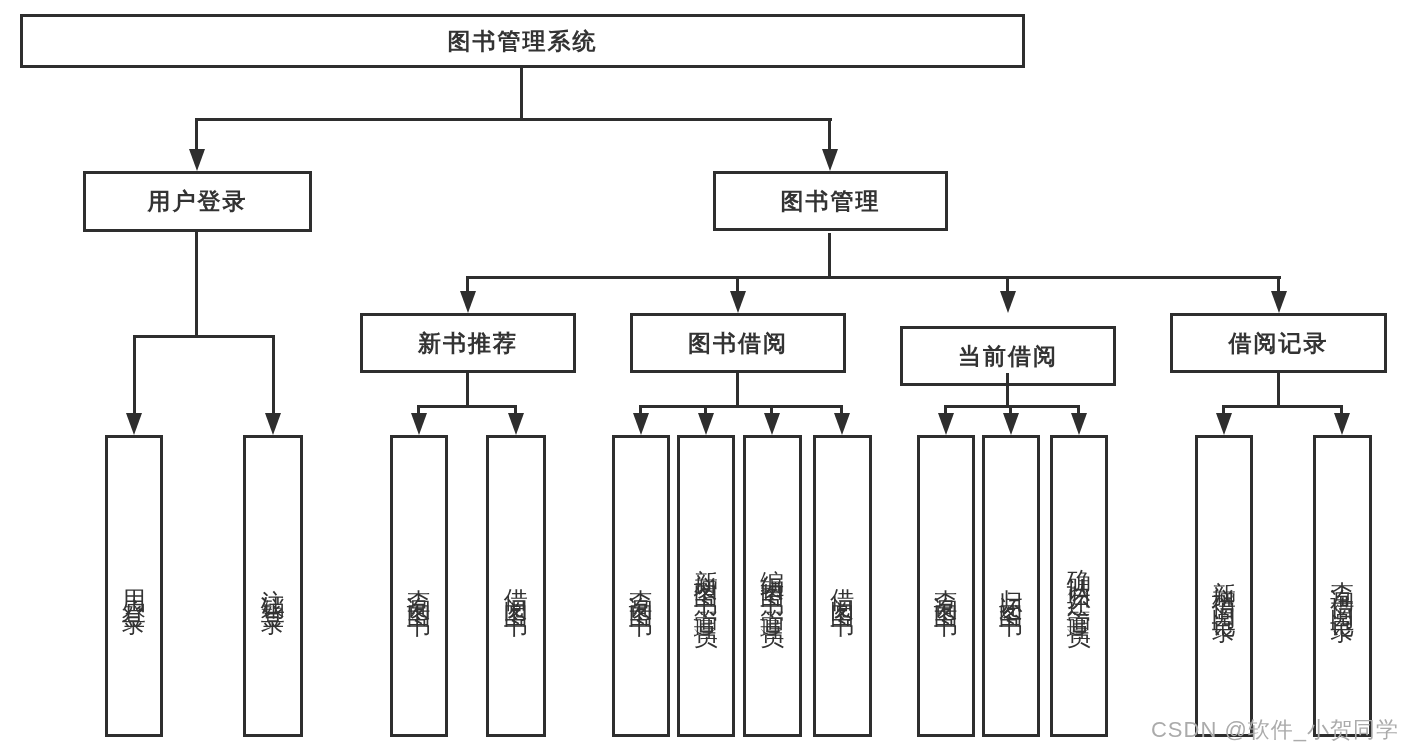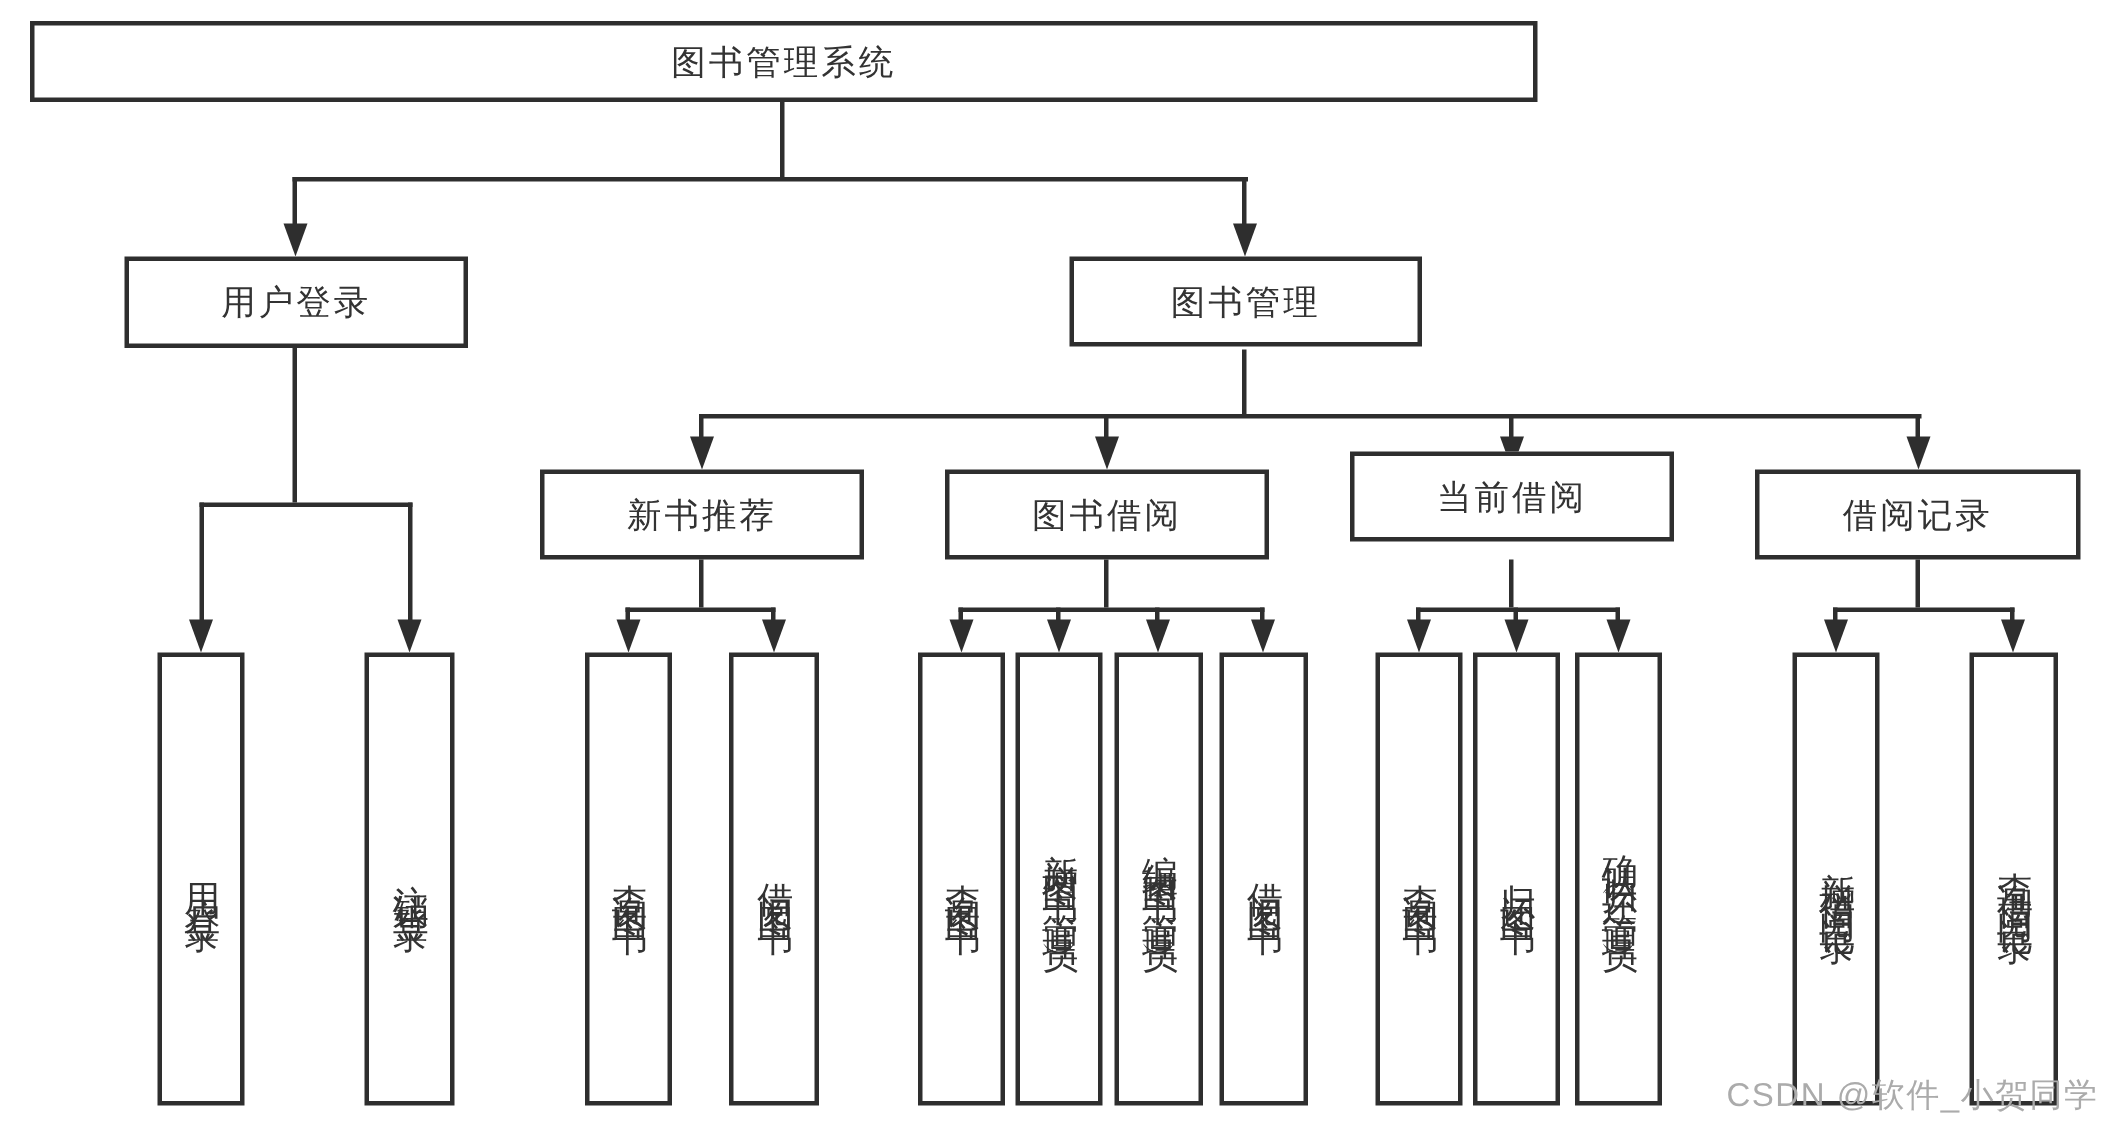--- a/index.html
+++ b/index.html
@@ -20,21 +20,21 @@
   .box {
     position: absolute;
     box-sizing: border-box;
     border: 3px solid var(--line);
     background: #ffffff;
     display: flex;
     align-items: center;
     justify-content: center;
     color: var(--text);
   }
-  .hbox { font-size: 23px; letter-spacing: 2px; font-weight: 400; }
+  .hbox { font-size: 23px; letter-spacing: 2px; font-weight: 700; }
   .vbox { font-size: 24px; }
   .vtext {
     writing-mode: vertical-rl;
     text-orientation: mixed;
     letter-spacing: 8px;
     line-height: 1.15;
   }
   .vl { position: absolute; width: 3px; background: var(--line); }
   .hl { position: absolute; height: 3px; background: var(--line); }
   .arrow {
@@ -84,21 +84,21 @@
   <div class="vl" style="left:736px; top:276px; height:18px;"></div>
   <div class="vl" style="left:1006px; top:276px; height:18px;"></div>
   <div class="vl" style="left:1277px; top:276px; height:18px;"></div>
   <div class="arrow" style="left:460px; top:291px;"></div>
   <div class="arrow" style="left:730px; top:291px;"></div>
   <div class="arrow" style="left:1000px; top:291px;"></div>
   <div class="arrow" style="left:1271px; top:291px;"></div>
 
   <div class="box hbox" style="left:360px; top:313px; width:216px; height:60px;">新书推荐</div>
   <div class="box hbox" style="left:630px; top:313px; width:216px; height:60px;">图书借阅</div>
-  <div class="box hbox" style="left:900px; top:301px; width:216px; height:60px;">当前借阅</div>
+  <div class="box hbox" style="left:900px; top:326px; width:216px; height:60px;">当前借阅</div>
   <div class="box hbox" style="left:1170px; top:313px; width:217px; height:60px;">借阅记录</div>
 
   <div class="vl" style="left:466px; top:373px; height:32px;"></div>
   <div class="hl" style="left:417px; top:405px; width:100px;"></div>
   <div class="vl" style="left:417px; top:405px; height:12px;"></div>
   <div class="vl" style="left:514px; top:405px; height:12px;"></div>
   <div class="arrow" style="left:411px; top:413px;"></div>
   <div class="arrow" style="left:508px; top:413px;"></div>
 
   <div class="vl" style="left:736px; top:373px; height:32px;"></div>

